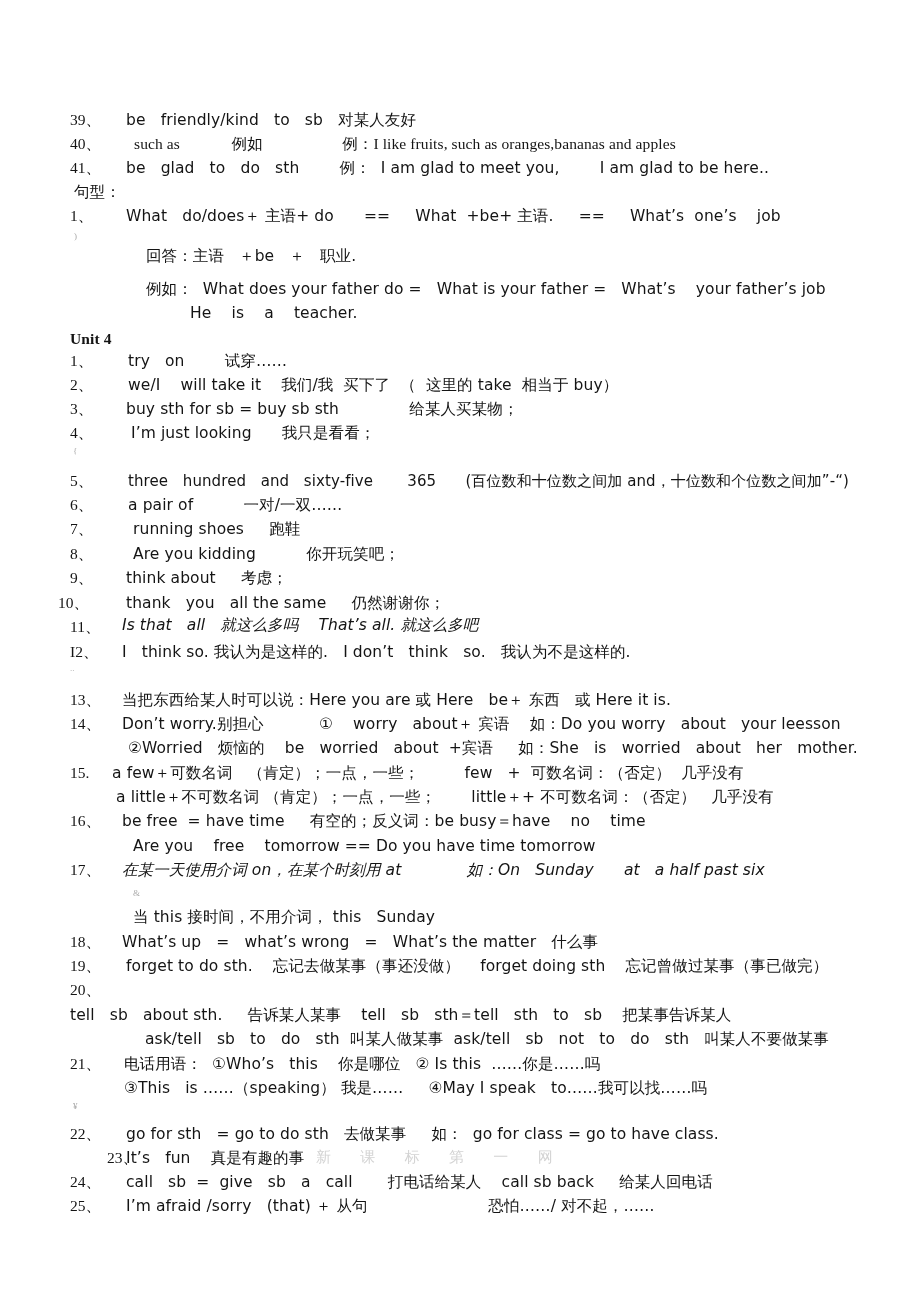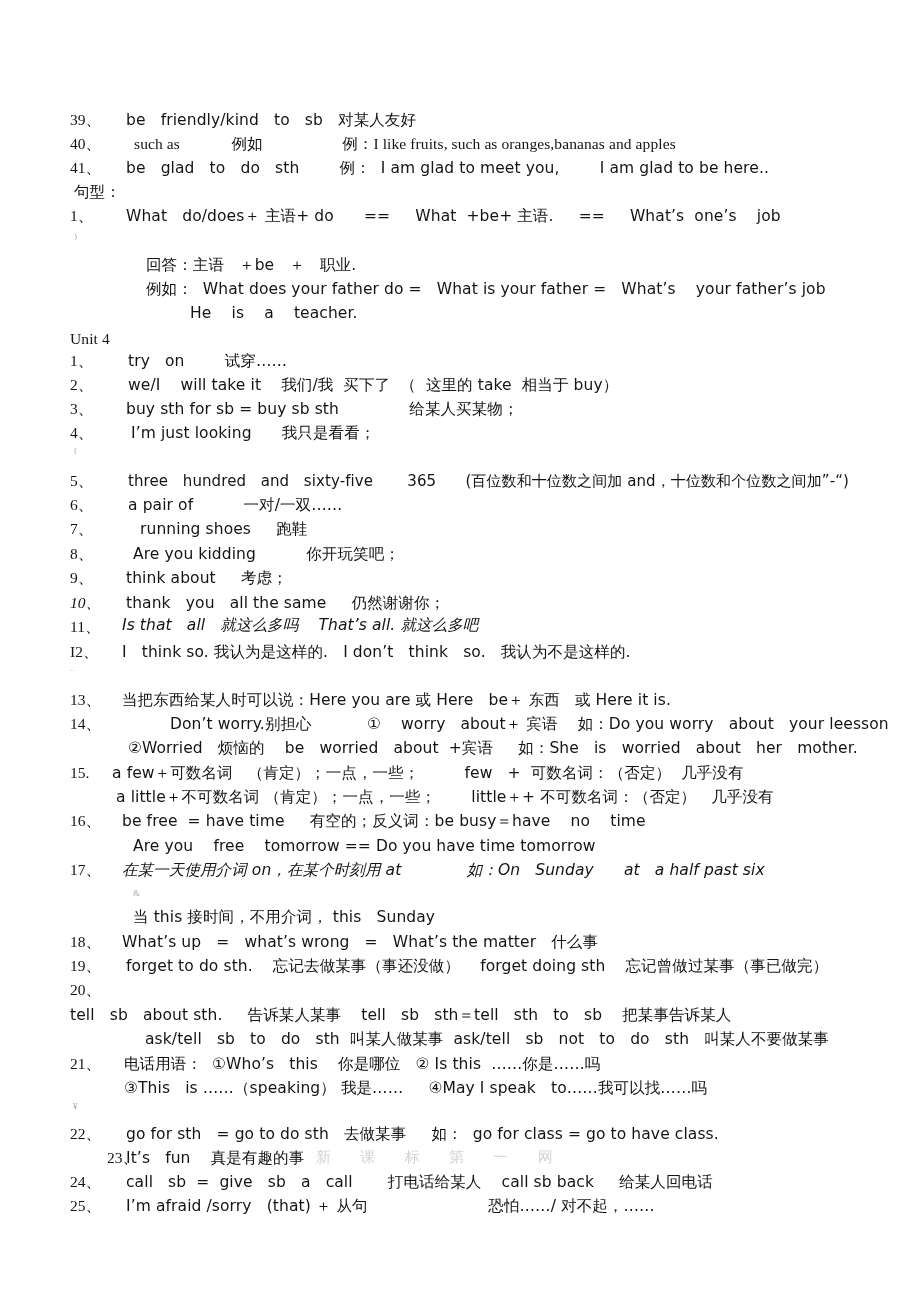--- a/index.html
+++ b/index.html
@@ -38,21 +38,21 @@
     color: #141414;
   }
   .num {
     position: absolute;
     white-space: pre;
     font-size: 15.5px;
     line-height: 18px;
     color: #141414;
   }
   .bold {
-    font-weight: normal;
+    font-weight: bold;
   }
   
   .artifact {
     position: absolute;
     font-size: 9px;
     line-height: 9px;
     color: #9a9a9a;
     white-space: pre;
     opacity: 0.85;
   }
@@ -83,21 +83,21 @@
     <span class="ln cjk" style="left:134px; top:135px;font-family:Liberation Serif, serif;">such as             例如                    例：I like fruits, such as oranges,bananas and apples</span>
 
     <span class="num" style="left:70px; top:159px;">41、</span>
     <span class="ln cjk" style="left:126px; top:159px;">be   glad   to   do   sth        例：  I am glad to meet you,        I am glad to be here..</span>
 
     <span class="ln cjk" style="left:74px; top:183px;">句型：</span>
 
     <span class="num" style="left:70px; top:207px;">1、</span>
     <span class="ln cjk" style="left:126px; top:207px;">What   do/does＋ 主语+ do      ==     What  +be+ 主语.     ==     What’s  one’s    job</span>
 
-    <span class="ln cjk" style="left:146px; top:256px;text-align:center;">回答：主语   ＋be   ＋   职业.</span>
+    <span class="ln cjk" style="left:146px; top:247px;text-align:center;">回答：主语   ＋be   ＋   职业.</span>
     <span class="ln cjk" style="left:146px; top:280px;">例如：  What does your father do =   What is your father =   What’s    your father’s job</span>
     <span class="ln cjk" style="left:190px; top:304px;">He    is    a    teacher.</span>
 
     <span class="ln bold" style="left:70px; top:330px;">Unit 4</span>
 
     <span class="num" style="left:70px; top:352px;">1、</span>
     <span class="ln cjk" style="left:128px; top:352px;">try   on        试穿……</span>
 
     <span class="num" style="left:70px; top:376px;">2、</span>
     <span class="ln cjk" style="left:128px; top:376px;">we/I    will take it    我们/我  买下了  （  这里的 take  相当于 buy）</span>
@@ -108,42 +108,42 @@
     <span class="num" style="left:70px; top:424px;">4、</span>
     <span class="ln cjk" style="left:126px; top:424px;"> I’m just looking      我只是看看；</span>
 
     <span class="num" style="left:70px; top:472px;">5、</span>
     <span class="ln cjk" style="left:128px; top:472px; font-size:15px;">three   hundred   and   sixty-five       365      (百位数和十位数之间加 and，十位数和个位数之间加”-“)</span>
 
     <span class="num" style="left:70px; top:496px;">6、</span>
     <span class="ln cjk" style="left:128px; top:496px;">a pair of          一对/一双……</span>
 
     <span class="num" style="left:70px; top:520px;">7、</span>
-    <span class="ln cjk" style="left:140px; top:520px;text-align:right;">running shoes     跑鞋</span>
+    <span class="ln cjk" style="left:133px; top:520px;text-align:right;">running shoes     跑鞋</span>
 
     <span class="num" style="left:70px; top:545px;">8、</span>
     <span class="ln cjk" style="left:128px; top:545px;"> Are you kidding          你开玩笑吧；</span>
 
     <span class="num" style="left:70px; top:569px;">9、</span>
     <span class="ln cjk" style="left:126px; top:569px;">think about     考虑；</span>
 
-    <span class="num" style="left:70px; top:594px;font-style:italic;">10、</span>
+    <span class="num" style="left:58px; top:594px;">10、</span>
     <span class="ln cjk" style="left:126px; top:594px;">thank   you   all the same     仍然谢谢你；</span>
 
     <span class="num" style="left:70px; top:618px;">11、</span>
     <span class="ln cjk" style="left:122px; top:616px;font-style:italic;">Is that   all   就这么多吗    That’s all. 就这么多吧</span>
 
     <span class="num" style="left:70px; top:643px;">I2、</span>
     <span class="ln cjk" style="left:122px; top:643px;">I   think so. 我认为是这样的.   I don’t   think   so.   我认为不是这样的.</span>
 
     <span class="num" style="left:70px; top:691px;">13、</span>
     <span class="ln cjk" style="left:122px; top:691px;">当把东西给某人时可以说：Here you are 或 Here   be＋ 东西   或 Here it is.</span>
 
     <span class="num" style="left:70px; top:715px;">14、</span>
-    <span class="ln cjk" style="left:122px; top:715px;margin-left:48px;">Don’t worry.别担心           ①    worry   about＋ 宾语    如：Do you worry   about   your leesson</span>
+    <span class="ln cjk" style="left:122px; top:715px;">Don’t worry.别担心           ①    worry   about＋ 宾语    如：Do you worry   about   your leesson</span>
     <span class="ln cjk" style="left:128px; top:739px;">②Worried   烦恼的    be   worried   about  +宾语     如：She   is   worried   about   her   mother.</span>
 
     <span class="num" style="left:70px; top:764px;">15.</span>
     <span class="ln cjk" style="left:112px; top:764px;">a few＋可数名词   （肯定）；一点，一些；         few   +  可数名词：（否定）  几乎没有</span>
     <span class="ln cjk" style="left:116px; top:788px;">a little＋不可数名词 （肯定）；一点，一些；       little＋+ 不可数名词：（否定）   几乎没有</span>
 
     <span class="num" style="left:70px; top:812px;">16、</span>
     <span class="ln cjk" style="left:122px; top:812px;">be free  = have time     有空的；反义词：be busy＝have    no    time</span>
     <span class="ln cjk" style="left:133px; top:837px;">Are you    free    tomorrow == Do you have time tomorrow</span>
 

